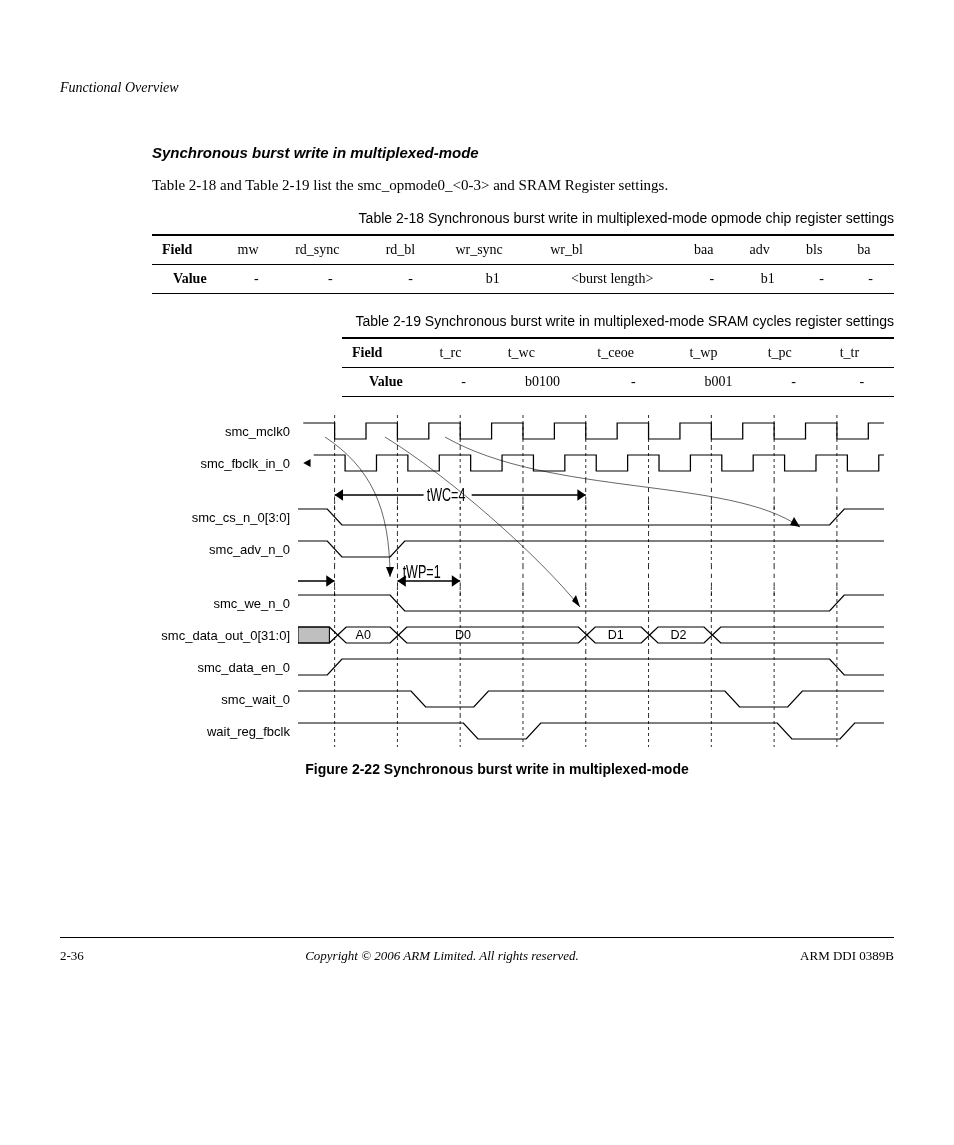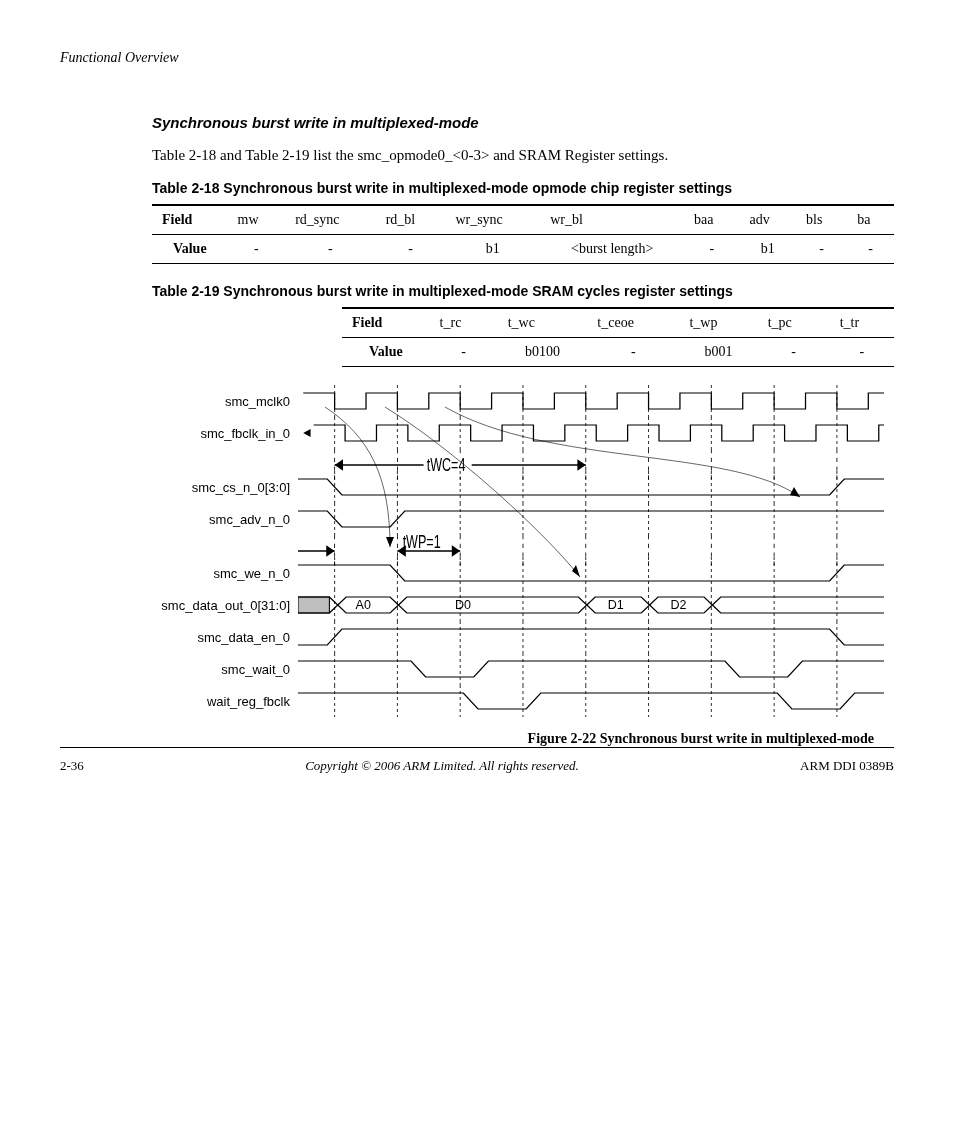--- a/index.html
+++ b/index.html
@@ -4,21 +4,21 @@
 <style>
   body {
     margin: 0;
     padding: 0;
     font-family: "Times New Roman", Times, serif;
     background: #fff;
     color: #000;
     width: 954px;
   }
   .page {
-    padding: 50px 60px 40px 60px;
+    padding: 80px 60px 40px 60px;
     box-sizing: border-box;
     position: relative;
     min-height: 1105px;
   }
   .running-head {
     font-style: italic;
     font-size: 14px;
     margin-bottom: 48px;
   }
   .content {
@@ -31,22 +31,23 @@
     font-size: 15px;
     margin-bottom: 14px;
   }
   .para {
     font-size: 15px;
     line-height: 1.35;
     margin-bottom: 14px;
   }
   .table-caption {
     font-family: Arial, Helvetica, sans-serif;
-    font-weight: bold;
+    font-weight: normal;
     font-size: 14px;
+    text-align: right;
     margin: 4px 0 6px 0;
     line-height: 1.35;
   }
   table.data {
     border-collapse: collapse;
     font-size: 14px;
     width: 100%;
     margin-bottom: 18px;
   }
   table.data th, table.data td {
@@ -97,31 +98,32 @@
     flex: 1;
     height: 100%;
     position: relative;
   }
   .sig-wave svg {
     display: block;
     width: 100%;
     height: 32px;
   }
   .figure-caption {
-    font-family: Liberation Serif, serif;
+    font-family: Liberation Sans, sans-serif;
     font-weight: bold;
     font-size: 14px;
-    text-align: right;
+    text-align: center;
     margin-top: 14px;
     margin-right: 10px;
   }
 
   
   .footerline {
     border-top: 1px solid #000;
+    margin-top: 160px;
     padding-top: 10px;
     display: flex;
     justify-content: space-between;
     font-size: 13px;
   }
   .footerline .copy { font-style: italic; }
   .stroke { stroke:#000; stroke-width:1.2; fill:none; }
   .thin   { stroke:#000; stroke-width:0.6; fill:none; }
   .dash   { stroke:#000; stroke-width:0.8; stroke-dasharray:3 3; fill:none; }
   .fillg  { fill:#bfbfbf; stroke:#000; stroke-width:1; }

